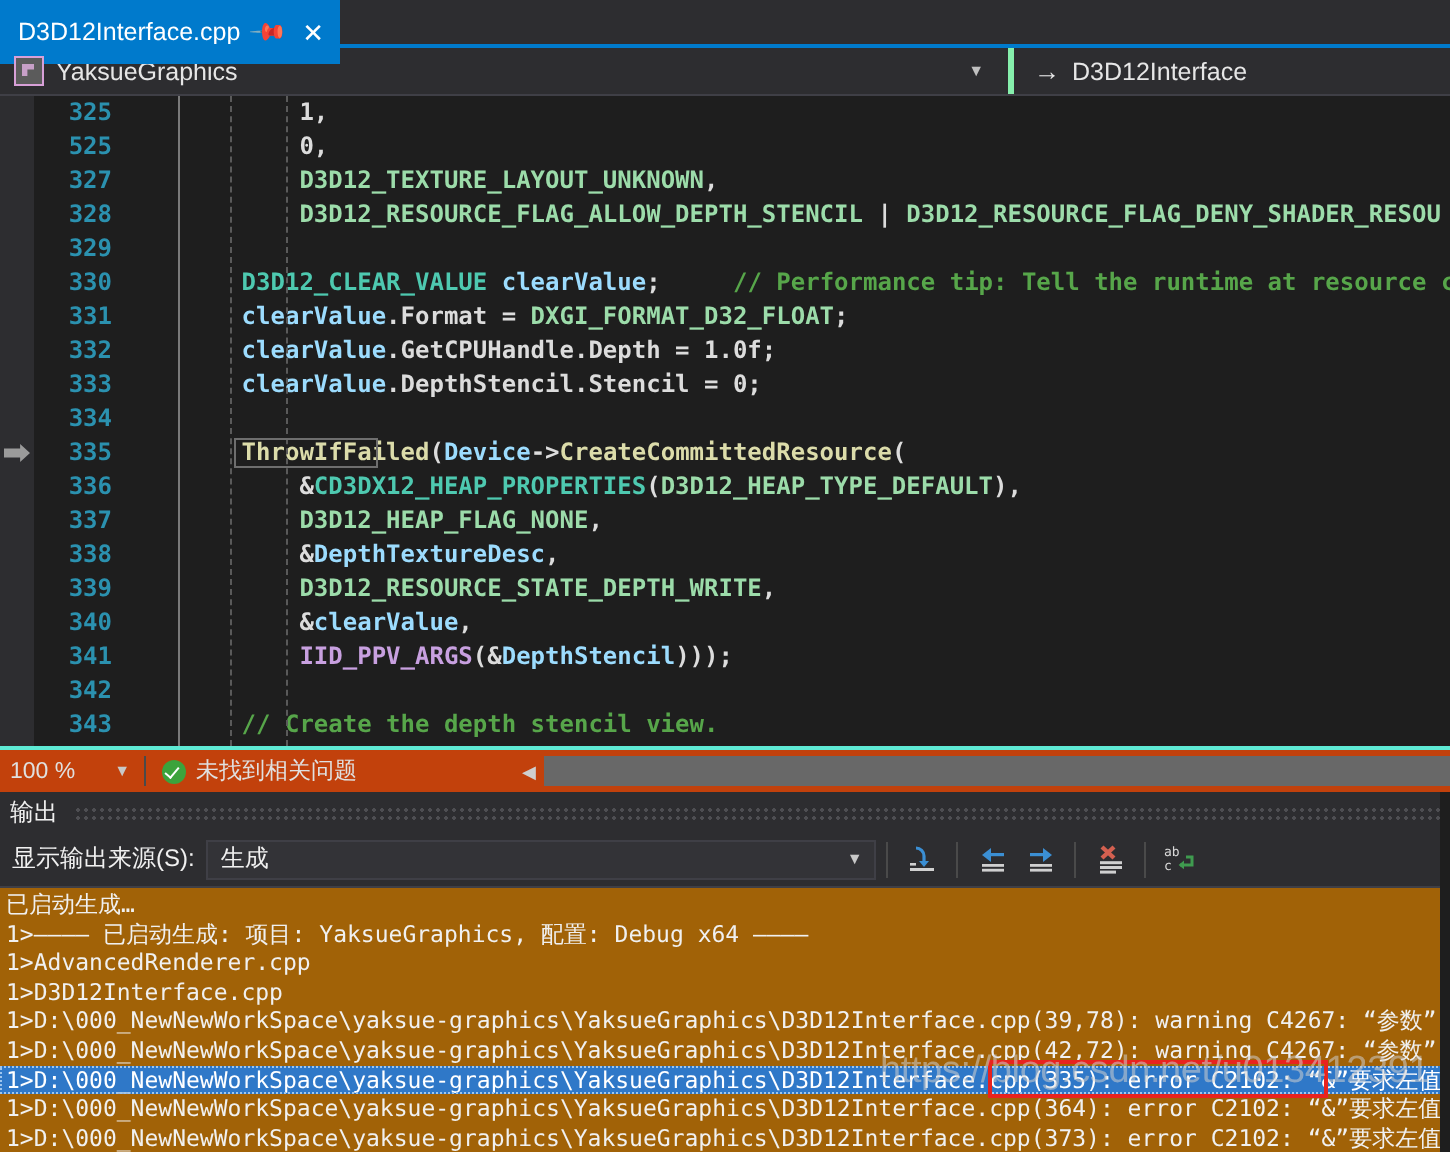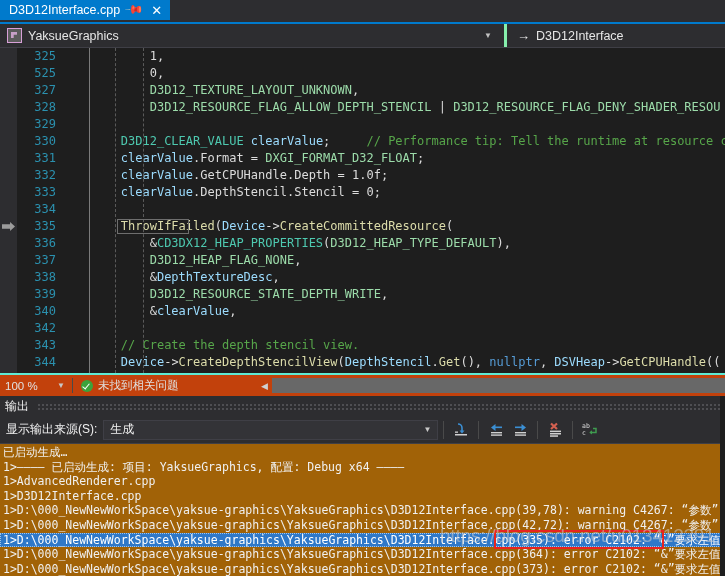--- a/index.html
+++ b/index.html
@@ -34,21 +34,21 @@
     position: relative;
   }
   .tab {
     background: #007acc;
     color: #ffffff;
     display: flex;
     align-items: center;
     padding: 0 6px 0 9px;
     font-size: 12.5px;
     gap: 7px;
-    height: 20px;
+    height: 32px;
     box-sizing: border-box;
   }
   .tab-label { white-space: nowrap; }
   .tab-pin {
     font-size: 12px;
     color: #e8e8e8;
     line-height: 1;
     transform: rotate(45deg);
     display: inline-block;
   }
@@ -151,20 +151,21 @@
     font-family: "DejaVu Sans Mono", monospace;
     font-size: 12px;
     line-height: 17px;
     overflow: hidden;
   }
   .code-line {
     height: 17px;
     white-space: pre;
     display: flex;
     align-items: center;
+    font-weight: bold;
   }
   .lnum {
     width: 46px;
     flex: 0 0 auto;
     text-align: right;
     padding-right: 7px;
     box-sizing: border-box;
     color: #2b91af;
   }
   .ltext {
@@ -450,20 +451,21 @@
         <div class="code-line"><span class="lnum">331</span><span class="ltext"><span class="pl">        </span><span class="va">clearValue</span><span class="pl">.Format = </span><span class="id">DXGI_FORMAT_D32_FLOAT</span><span class="pl">;</span></span></div>
         <div class="code-line"><span class="lnum">332</span><span class="ltext"><span class="pl">        </span><span class="va">clearValue</span><span class="pl">.GetCPUHandle.Depth = </span><span class="pl">1.0f</span><span class="pl">;</span></span></div>
         <div class="code-line"><span class="lnum">333</span><span class="ltext"><span class="pl">        </span><span class="va">clearValue</span><span class="pl">.DepthStencil.Stencil = </span><span class="pl">0</span><span class="pl">;</span></span></div>
         <div class="code-line"><span class="lnum">334</span><span class="ltext"><span class="pl"></span></span></div>
         <div class="code-line"><span class="lnum">335</span><span class="ltext"><span class="pl">        </span><span class="fn">ThrowIfFailed</span><span class="pl">(</span><span class="va">Device</span><span class="pl">-&gt;</span><span class="fn">CreateCommittedResource</span><span class="pl">(</span></span></div>
         <div class="code-line"><span class="lnum">336</span><span class="ltext"><span class="pl">            &amp;</span><span class="ty">CD3DX12_HEAP_PROPERTIES</span><span class="pl">(</span><span class="id">D3D12_HEAP_TYPE_DEFAULT</span><span class="pl">),</span></span></div>
         <div class="code-line"><span class="lnum">337</span><span class="ltext"><span class="pl">            </span><span class="id">D3D12_HEAP_FLAG_NONE</span><span class="pl">,</span></span></div>
         <div class="code-line"><span class="lnum">338</span><span class="ltext"><span class="pl">            &amp;</span><span class="va">DepthTextureDesc</span><span class="pl">,</span></span></div>
         <div class="code-line"><span class="lnum">339</span><span class="ltext"><span class="pl">            </span><span class="id">D3D12_RESOURCE_STATE_DEPTH_WRITE</span><span class="pl">,</span></span></div>
         <div class="code-line"><span class="lnum">340</span><span class="ltext"><span class="pl">            &amp;</span><span class="va">clearValue</span><span class="pl">,</span></span></div>
+        <div class="code-line"><span class="lnum">341</span><span class="ltext"><span class="pl">            </span><span class="mc">IID_PPV_ARGS</span><span class="pl">(&amp;</span><span class="va">DepthStencil</span><span class="pl">)));</span></span></div>
         <div class="code-line"><span class="lnum">342</span><span class="ltext"><span class="pl"></span></span></div>
         <div class="code-line"><span class="lnum">343</span><span class="ltext"><span class="pl">        </span><span class="cm">// Create the depth stencil view.</span></span></div>
         <div class="code-line"><span class="lnum">344</span><span class="ltext"><span class="pl">        </span><span class="va">Device</span><span class="pl">-&gt;</span><span class="fn">CreateDepthStencilView</span><span class="pl">(</span><span class="va">DepthStencil</span><span class="pl">.</span><span class="fn">Get</span><span class="pl">(), </span><span class="k">nullptr</span><span class="pl">, </span><span class="va">DSVHeap</span><span class="pl">-&gt;</span><span class="fn">GetCPUHandle</span><span class="pl">((</span></span></div>
       </div>
   </div>
 
   <div class="editor-status">
     <div class="zoom-box">
       <span>100 %</span>
       <span class="zoom-caret">▼</span>

